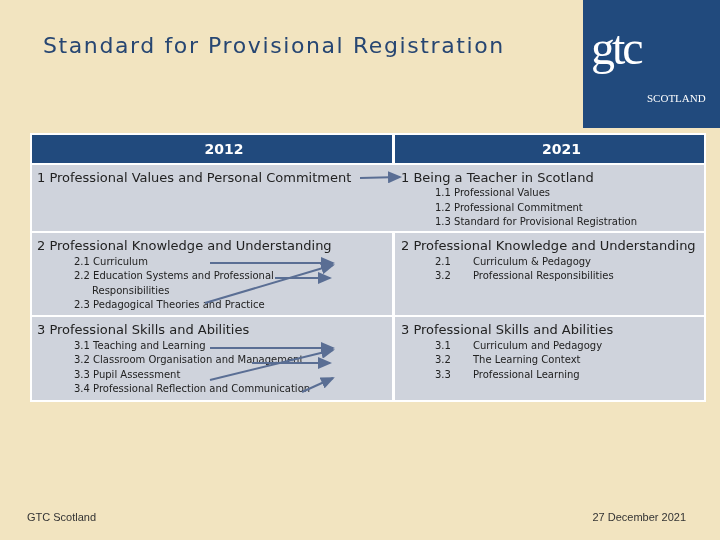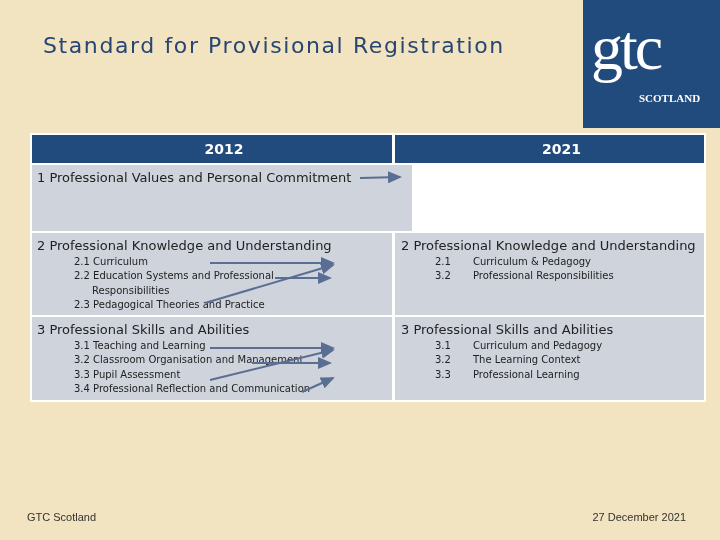--- a/index.html
+++ b/index.html
@@ -1,20 +1,20 @@
 <!DOCTYPE html>
 <html><head>
 <meta charset="utf-8">
 <style>
   html, body { margin:0; padding:0; }
   body { width:720px; height:540px; background:#f2e4c0; position:relative; overflow:hidden; font-family:"DejaVu Sans", sans-serif; }
   .title { position:absolute; left:43px; top:33px; font-size:22px; letter-spacing:1.6px; color:#274672; font-family:"DejaVu Sans", sans-serif; }
   .logo { position:absolute; left:583px; top:0; width:137px; height:128px; background:#214a7d; color:#fff; }
-  .logo .gtc { position:absolute; left:8px; top:8px; font-family:"Liberation Serif", serif; font-size:64px; line-height:80px; letter-spacing:-3px; }
-  .logo .sc { position:absolute; left:56px; top:92px; font-family:"Liberation Serif", serif; font-weight:bold; font-size:11px; }
+  .logo .gtc { position:absolute; left:8px; top:8px; font-family:"Liberation Serif", serif; font-size:48px; line-height:80px; letter-spacing:-3px; }
+  .logo .sc { position:absolute; left:64px; top:92px; font-family:"Liberation Serif", serif; font-weight:normal; font-size:11px; }
   .tbl { position:absolute; left:30px; top:133px; width:676px; height:269px; background:#fff; }
   .cell { position:absolute; box-sizing:border-box; background:#cfd3dc;padding-left:24px; }
   .hdr { background:#214a7d; color:#fff; font-weight:bold; font-size:14px; text-align:center; line-height:28px; }
   .h1 { font-size:13px; color:#222; position:absolute; white-space:nowrap; }
   .sub { font-size:10px; color:#222; position:absolute; white-space:nowrap; line-height:14.5px; }
   .footer { position:absolute; top:511px; font-size:11px; color:#333; font-family:"Liberation Sans", sans-serif; }
   svg.arrows { position:absolute; left:0; top:0; width:720px; height:540px; pointer-events:none; }
 </style>
 </head>
 <body>
@@ -25,20 +25,26 @@
   <span class="gtc">gtc</span>
   <span class="sc">SCOTLAND</span>
 </div>
 
 <div class="tbl">
   <div class="cell hdr" style="left:2px;top:2px;width:360px;height:28px;">2012</div>
   <div class="cell hdr" style="left:365px;top:2px;width:309px;height:28px;">2021</div>
 
   <div class="cell" style="left:2px;top:32px;width:380px;height:66px;">
     <span class="h1" style="left:5px;top:5px;">1 Professional Values and Personal Commitment</span>
+  </div>
+  <div class="cell" style="left:365px;top:32px;width:309px;height:66px;">
+    <span class="h1" style="left:6px;top:5px;">1 Being a Teacher in Scotland</span>
+    <span class="sub" style="left:40px;top:21px;">1.1 Professional Values</span>
+    <span class="sub" style="left:40px;top:36px;">1.2 Professional Commitment</span>
+    <span class="sub" style="left:40px;top:50px;">1.3 Standard for Provisional Registration</span>
   </div>
 
   <div class="cell" style="left:2px;top:100px;width:360px;height:82px;">
     <span class="h1" style="left:5px;top:5px;">2 Professional Knowledge and Understanding</span>
     <span class="sub" style="left:42px;top:22px;">2.1 Curriculum</span>
     <span class="sub" style="left:42px;top:36px;">2.2 Education Systems and Professional</span>
     <span class="sub" style="left:60px;top:51px;">Responsibilities</span>
     <span class="sub" style="left:42px;top:65px;">2.3 Pedagogical Theories and Practice</span>
   </div>
   <div class="cell" style="left:365px;top:100px;width:309px;height:82px;">

